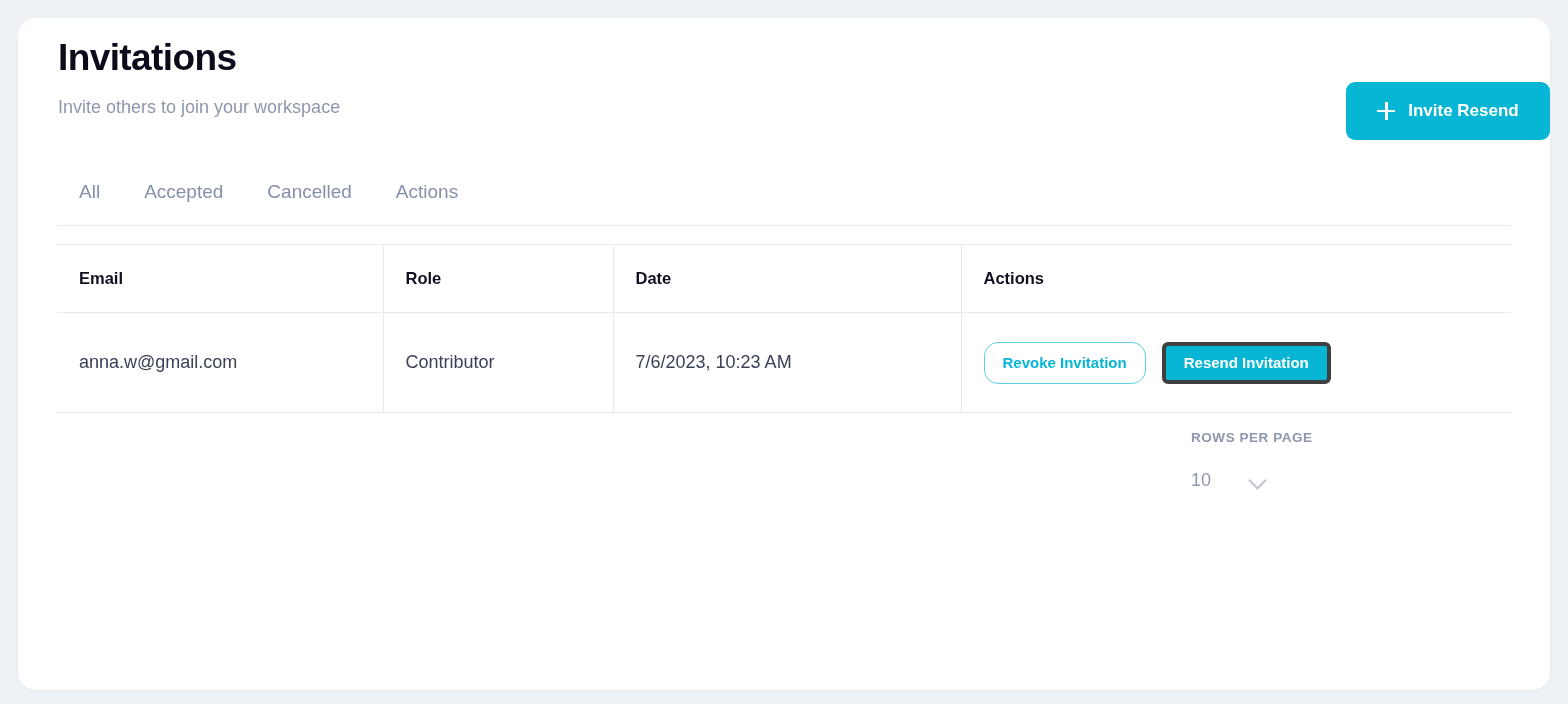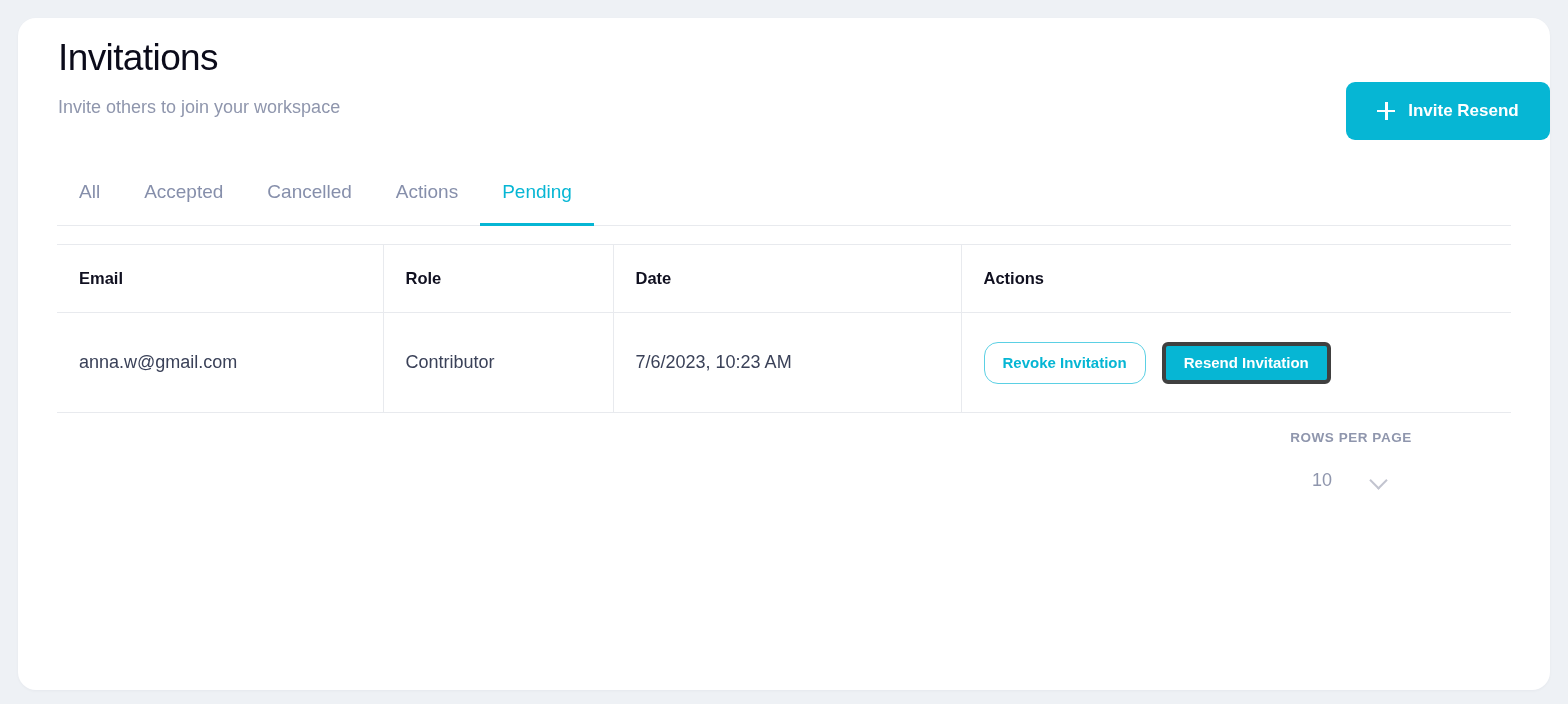--- a/index.html
+++ b/index.html
@@ -38,21 +38,21 @@
     position: absolute;
     left: 40px;
     top: 18px;
     right: 40px;
     height: 100px;
   }
   .page-title {
     margin: 0;
     font-size: 37px;
     line-height: 44px;
-    font-weight: normal;
+    font-weight: bold;
     letter-spacing: -0.6px;
     color: #0b0b1a;
     font-family: "Liberation Sans", sans-serif;
   }
   .page-subtitle {
     margin: 16px 0 0 0;
     font-size: 18px;
     line-height: 22px;
     font-weight: normal;
     color: #8f96ad;
@@ -209,21 +209,21 @@
     cursor: pointer;
     white-space: nowrap;
   }
 
   
   .pagination {
     position: absolute;
     right: 39px;
     top: 412px;
     width: 320px;
-    text-align: center;
+    text-align: left;
   }
   .rows-label {
     font-size: 13.5px;
     letter-spacing: 0.55px;
     font-weight: bold;
     color: #8f96ad;
     text-transform: uppercase;
     display: block;
     margin-bottom: 24px;
   }
@@ -276,23 +276,20 @@
         <span>All</span>
       </button>
       <button class="tab">
         <span>Accepted</span>
       </button>
       <button class="tab">
         <span>Cancelled</span>
       </button>
       <button class="tab">
         <span>Actions</span>
-      </button>
-      <button class="tab active">
-        <span>Pending</span>
       </button>
     </div>
 
     <div class="table-wrap">
       <table class="inv-table">
         <colgroup>
           <col class="col-email">
           <col class="col-role">
           <col class="col-date">
           <col class="col-actions">

